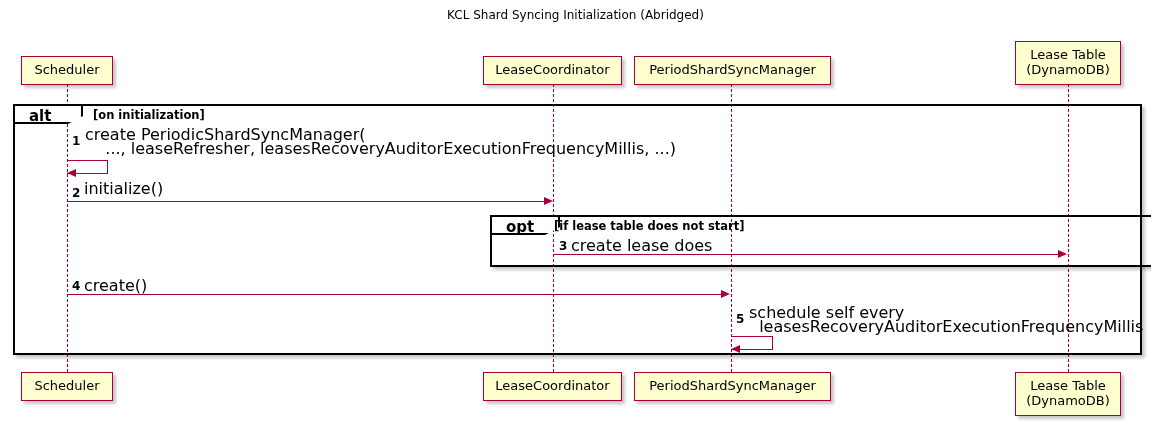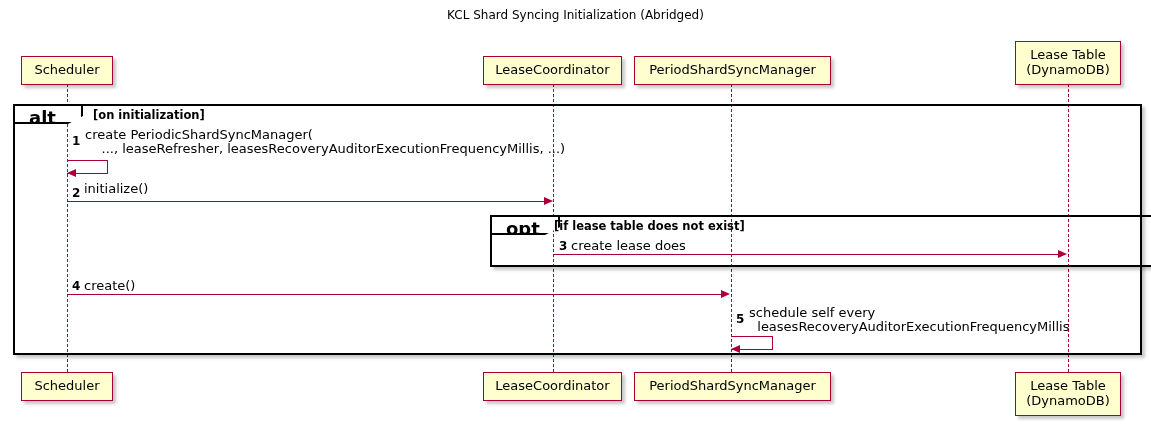--- a/index.html
+++ b/index.html
@@ -66,21 +66,21 @@
   }
   .fragment-tab {
     position: absolute;
     left: 0;
     top: 0;
     height: 18px;
     box-sizing: border-box;
     border-right: 2px solid #000000;
     border-bottom: 2px solid #000000;
     background: #FFFFFF;
-    font-size: 18px;
+    font-size: 15px;
     font-weight: bold;
     color: #000000;
     padding: 1px 0 0 14px;
     
     clip-path: polygon(0 0, 100% 0, 100% 55%, 78% 100%, 0 100%);
   }
   .fragment-label {
     position: absolute;
     top: 1px;
     font-size: 11.5px;
@@ -103,21 +103,21 @@
     border-bottom: 4.5px solid transparent;
   }
   .msg-arrowhead.right {
     border-left: 9px solid #A80036;
   }
   .msg-arrowhead.left {
     border-right: 9px solid #A80036;
   }
   .msg-text {
     position: absolute;
-    font-size: 13px;
+    font-size: 16px;
     color: #000000;
     white-space: pre;
     line-height: 14px;
   }
   .msg-seq {
     position: absolute;
     font-size: 12px;
     font-weight: bold;
     color: #000000;
     white-space: nowrap;
@@ -155,21 +155,21 @@
 (DynamoDB)</div>
 
   <div class="fragment" style="left:13px; top:104px; width:1129px; height:251px;">
     <div class="fragment-tab" style="width:68px;">alt</div>
   </div>
   <div class="fragment-label" style="left:93px; top:108px;">[on initialization]</div>
 
   <div class="fragment" style="left:470px; top:215px; width:663px; height:52px;margin-left:20px;">
     <div class="fragment-tab" style="width:68px;">opt</div>
   </div>
-  <div class="fragment-label" style="left:554px; top:219px;">[if lease table does not exist]</div>
+  <div class="fragment-label" style="left:554px; top:219px;">[if lease table does not start]</div>
 
   <div class="msg-seq" style="left:72px; top:134px;">1</div>
   <div class="msg-text" style="left:85px; top:128px;">create PeriodicShardSyncManager(
     ..., leaseRefresher, leasesRecoveryAuditorExecutionFrequencyMillis, ...)</div>
   <div class="self-loop" style="left:67px; top:160px; width:41px; height:14px;"></div>
   <div class="msg-arrowhead left" style="left:67px; top:169px;"></div>
 
   <div class="msg-seq" style="left:72px; top:186px;">2</div>
   <div class="msg-text" style="left:84px; top:182px;">initialize()</div>
   <div class="msg-line" style="left:67px; top:201px; width:478px;"></div>

